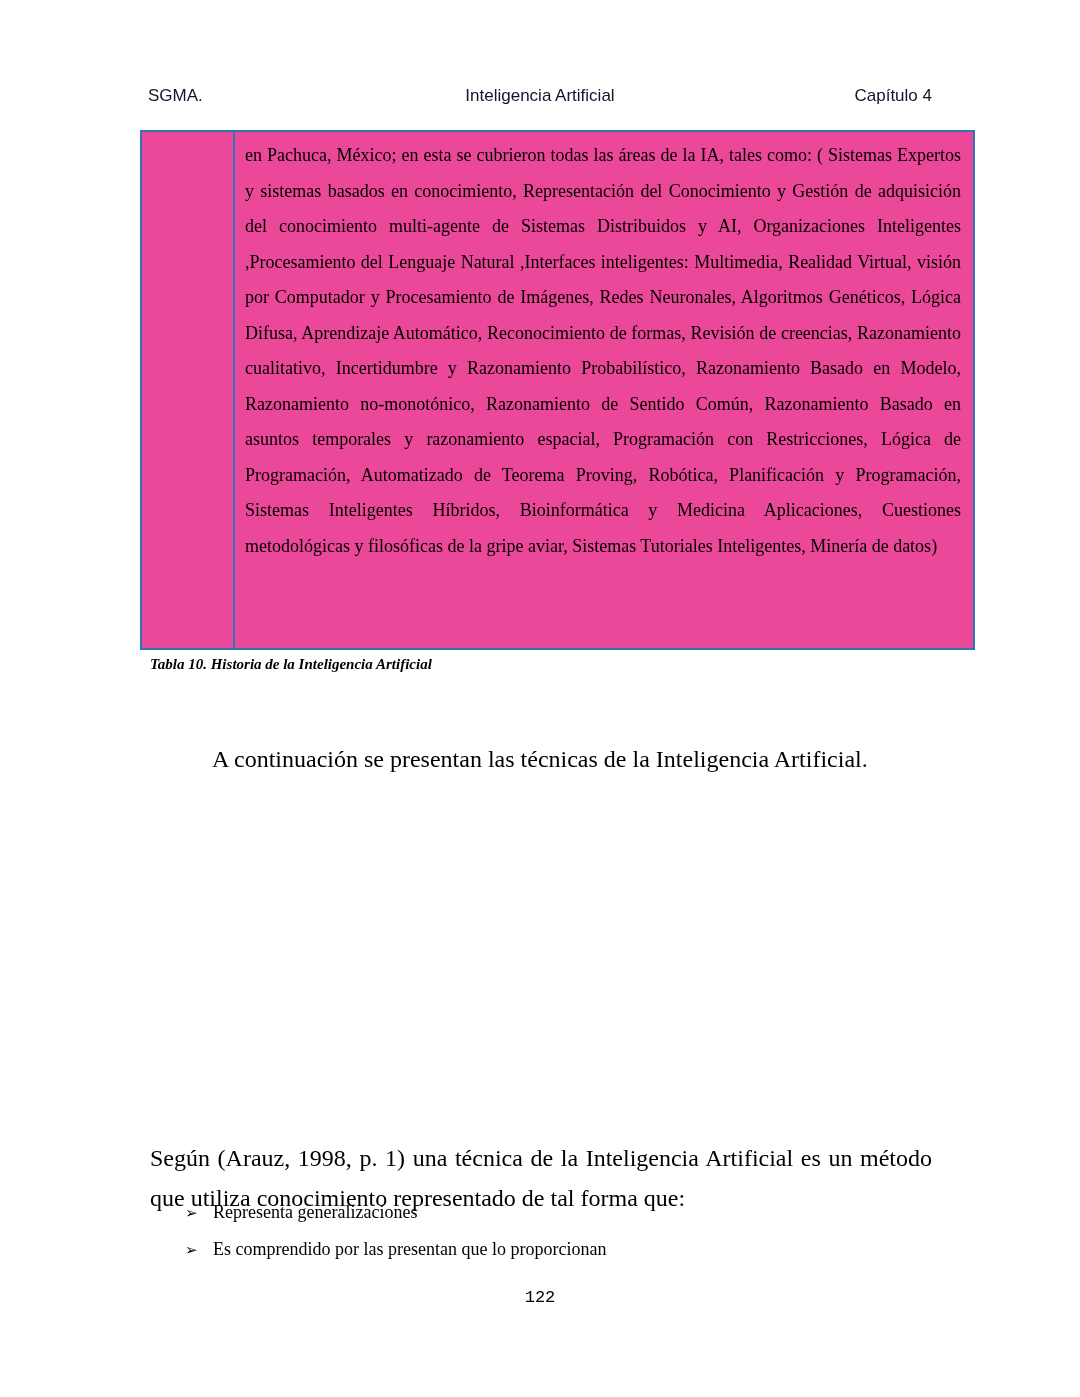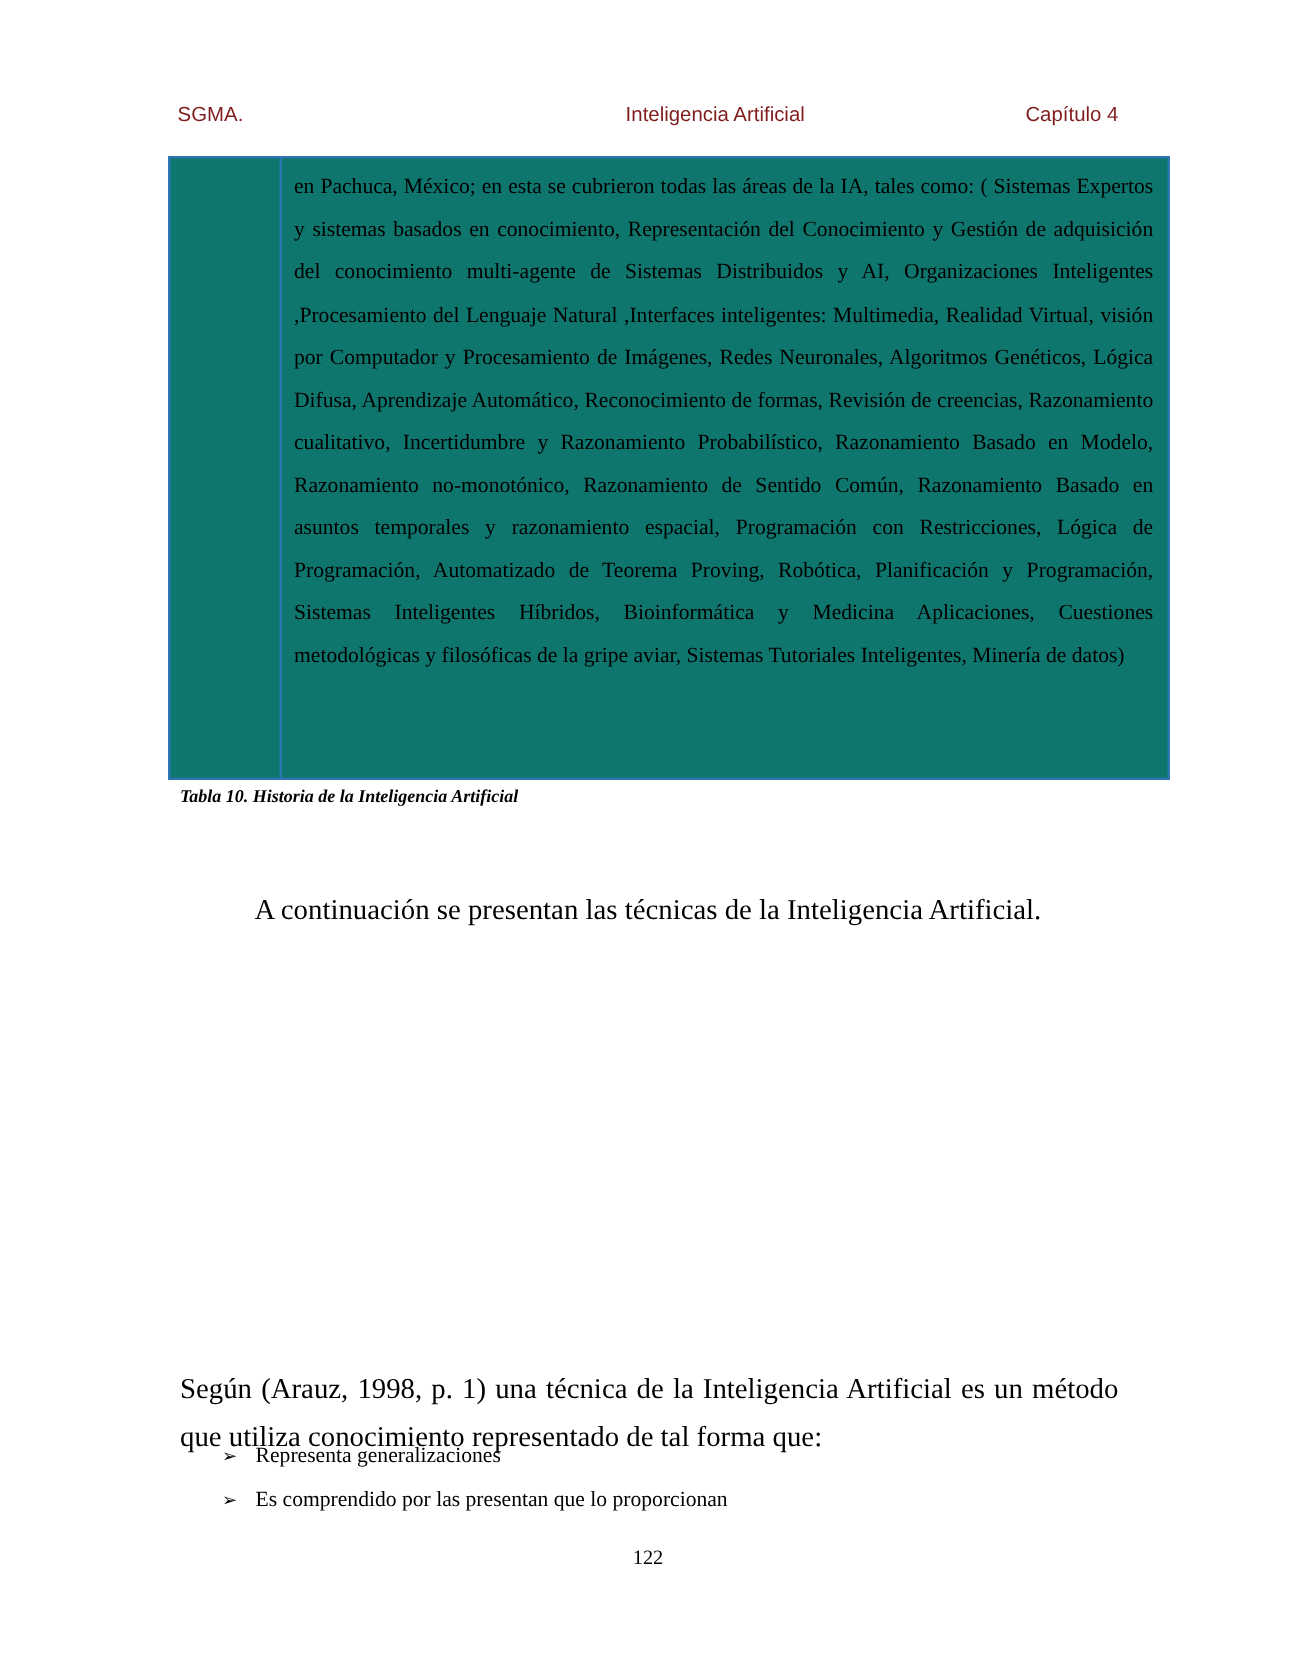--- a/index.html
+++ b/index.html
@@ -11,35 +11,35 @@
     font-family:"Liberation Serif", serif;
     color:#000000;
     overflow:hidden;
   }
   .header {
     position:absolute;
     top:86px; left:148px; right:148px;
     display:flex;
     font-family:"Liberation Sans", sans-serif;
     font-size:17px;
-    color:#7f1d1d;
+    color:#0f172a;
   }
   .header > span { flex:1; }
   .header .h-left   { text-align:left; }
-  .header .h-center { text-align:right; }
+  .header .h-center { text-align:center; }
   .header .h-right  { text-align:right; }
 
   .ia-table {
     position:absolute;
     top:130px; left:140px;
     width:835px; height:520px;
     border:2px solid #2E75B6;
     display:flex;
     box-sizing:border-box;
-    background:#0f766e;
+    background:#ec4899;
   }
   .ia-table .cell-left {
     width:93px;
     border-right:2px solid #2E75B6;
     box-sizing:border-box;
   }
   .ia-table .cell-right {
     flex:1;
     padding:6px 12px 6px 10px;
     box-sizing:border-box;
@@ -102,21 +102,21 @@
     font-family:"DejaVu Sans", sans-serif;
   }
   .bullet-text { flex:1; }
 
   .page-number {
     position:absolute;
     top:1288px;
     left:0; right:0;
     text-align:center;
     font-size:17px;
-    font-family:Liberation Serif, serif;
+    font-family:Liberation Mono, monospace;
   }
 </style>
 </head>
 <body>
 
 <div class="page">
 
   <div class="header">
     <span class="h-left">SGMA.</span>
     <span class="h-center">Inteligencia Artificial</span>

